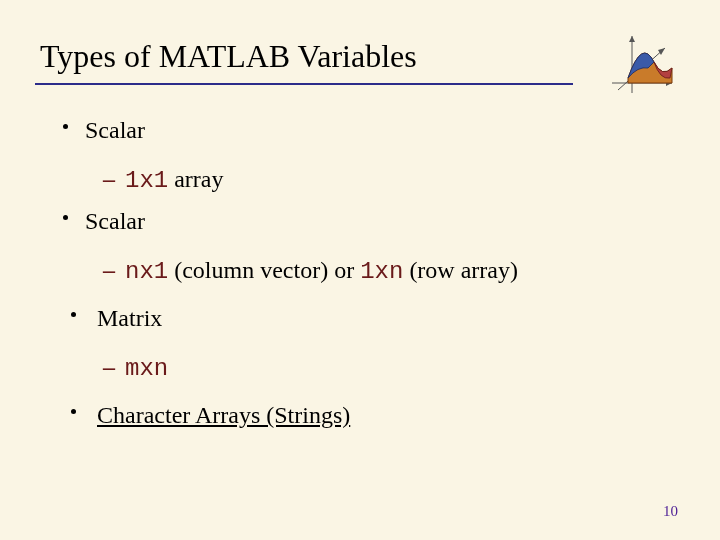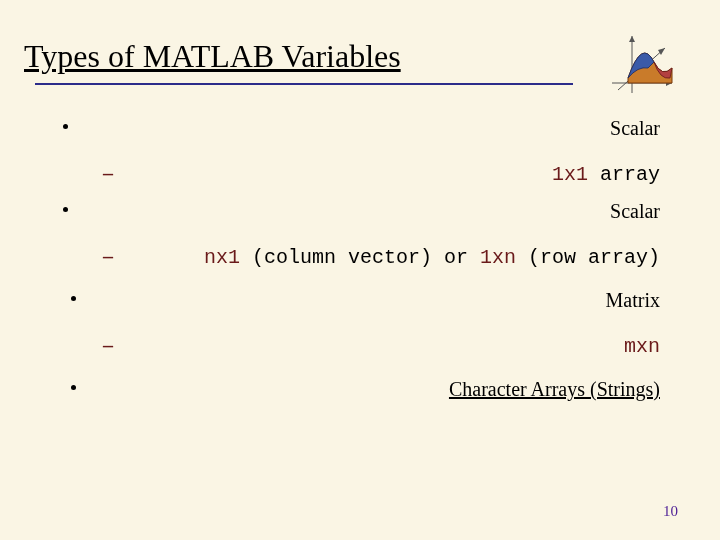--- a/index.html
+++ b/index.html
@@ -22,40 +22,38 @@
   .logo {
     position: absolute;
     top: 28px;
     right: 30px;
     width: 80px;
     height: 70px;
   }
   .title {
     position: absolute;
     top: 38px;
-    left: 24px;
+    left: 40px;
     font-size: 32px;
     font-weight: normal;
-    text-decoration: underline;
   }
   .title-underline {
     position: absolute;
     top: 83px;
     left: 35px;
     width: 538px;
     height: 2px;
     background: #2c2c8a;
   }
   .content {
     position: absolute;
     top: 105px;
     left: 63px;
     right: 60px;
-    font-size: 20px;
-    text-align: right;
+    font-size: 24px;
   }
   .l1 {
     margin: 12px 0 0 0;
     padding-left: 22px;
     position: relative;
   }
   .l1 .dot {
     position: absolute;
     left: 0;
     top: 7px;
@@ -75,21 +73,21 @@
     position: absolute;
     left: 0;
     top: 0;
     font-weight: bold;
   }
   .l2 .code {
     font-family: "Courier New", Courier, monospace;
     font-weight: normal;
   }
   .l2 .plain {
-    font-family: Liberation Mono, monospace;
+    font-family: Liberation Serif, serif;
     color: #000;
     font-weight: normal;
   }
   .gap-before-matrix {
     margin-top: 30px;
   }
   .gap-before-strings {
     margin-top: 30px;
     text-decoration: underline;
   }

